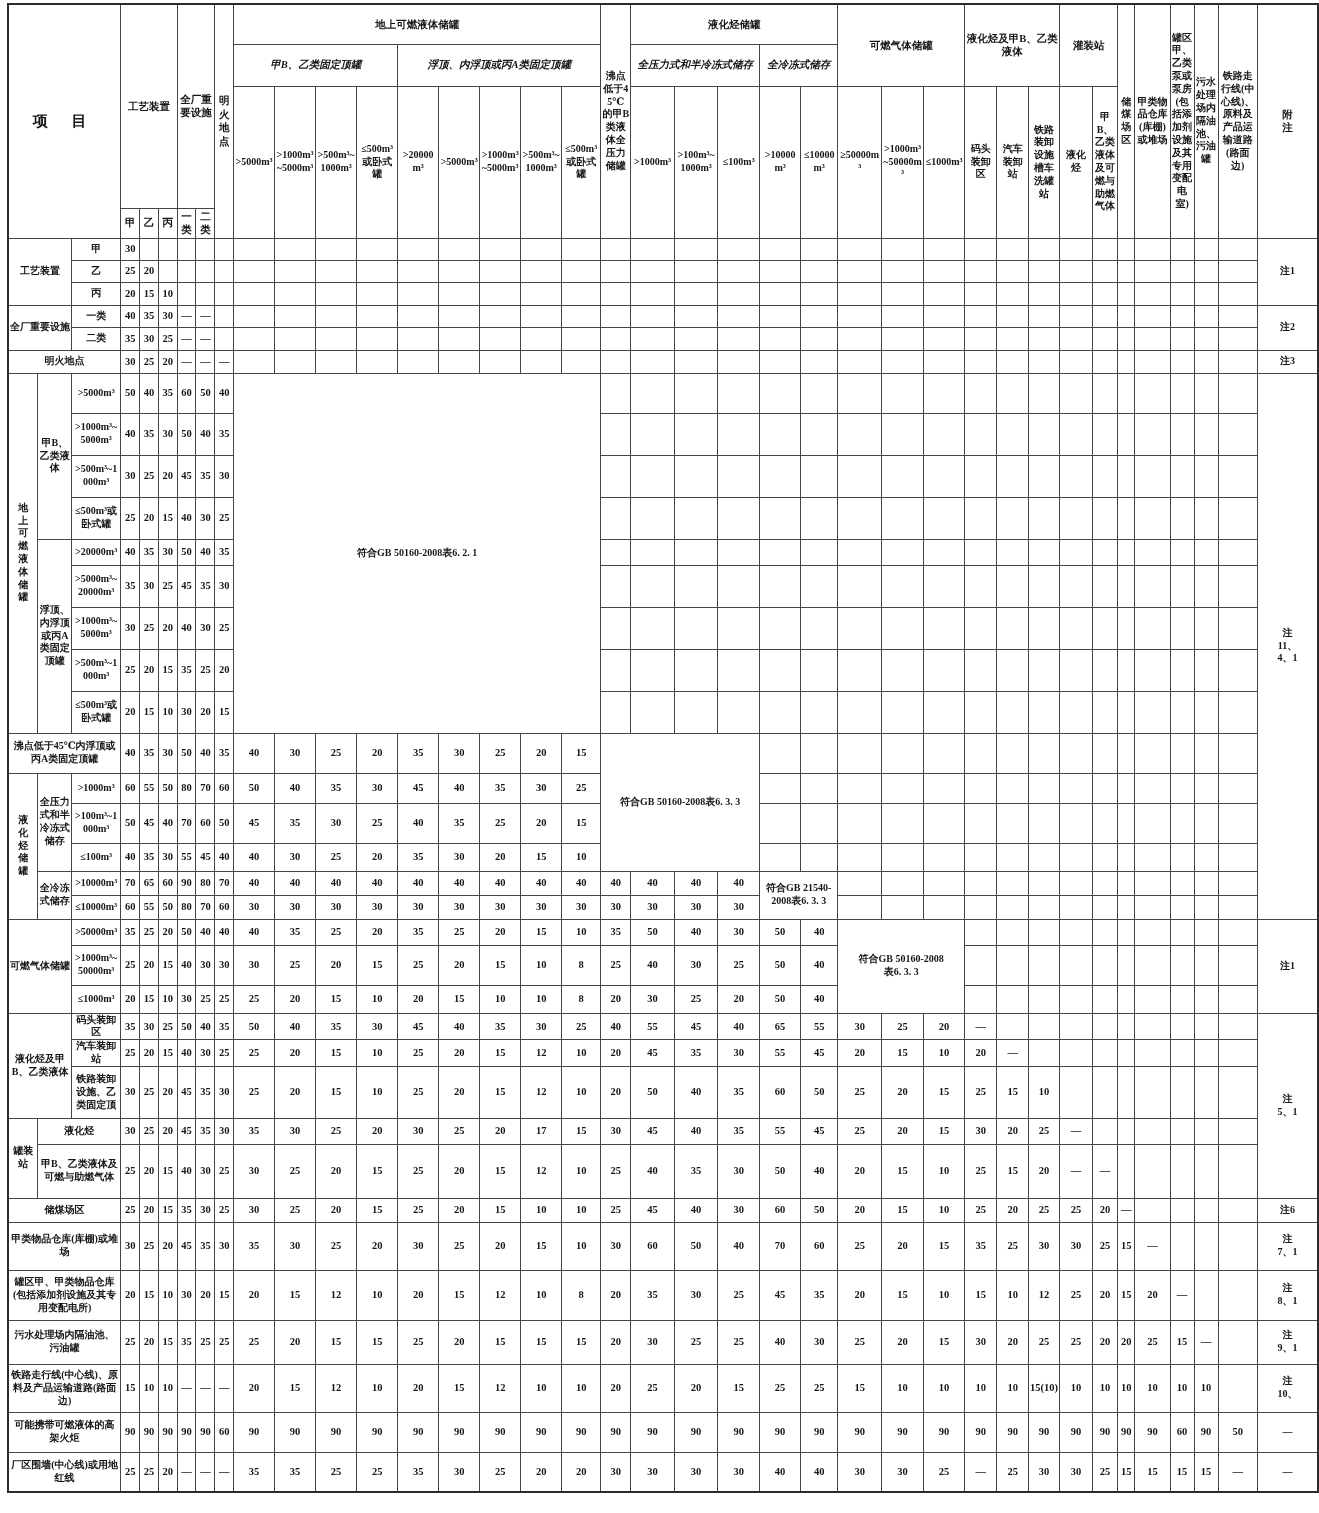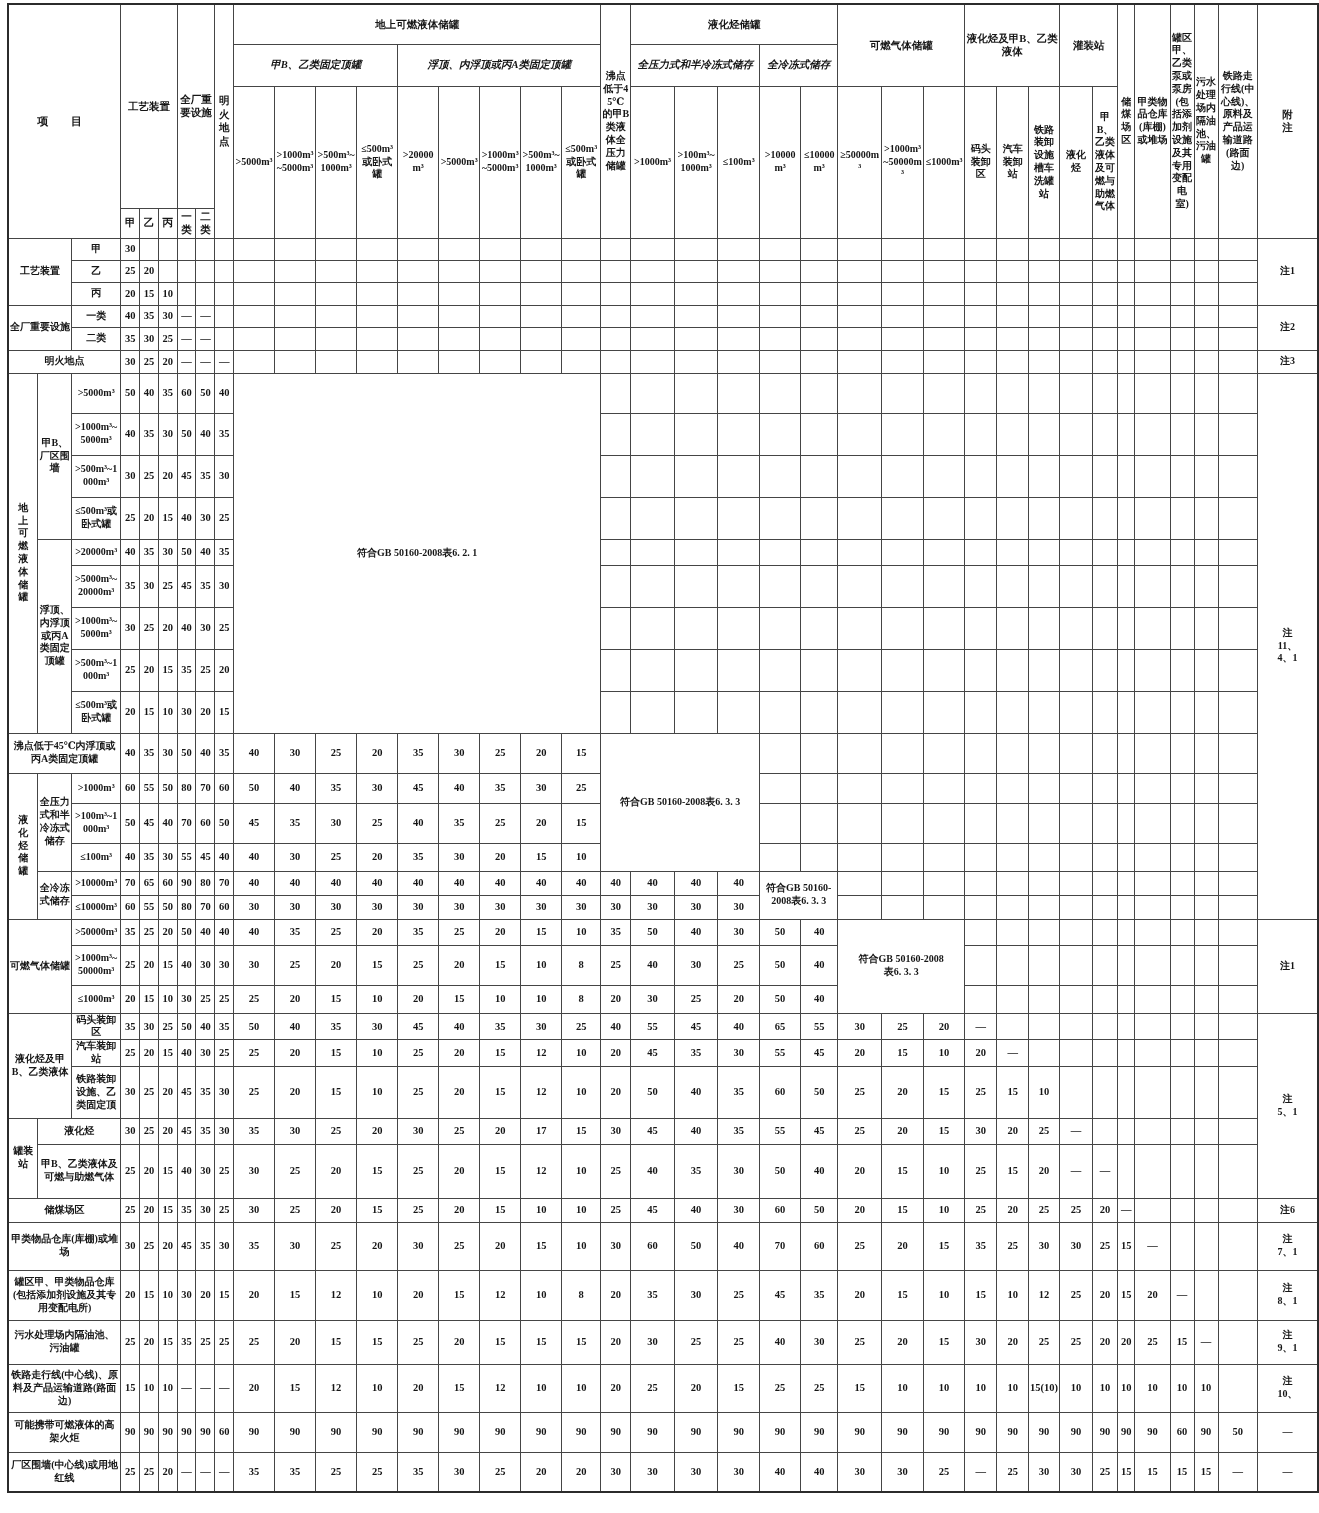--- a/index.html
+++ b/index.html
@@ -4,21 +4,21 @@
 <style>
   html,body{margin:0;padding:0;background:#ffffff;}
   body{width:1319px;font-family:"Liberation Serif","DejaVu Serif",serif;color:#161616;}
   .page{position:relative;padding-top:3px;}
   .title{text-align:center;font-size:13px;font-weight:bold;letter-spacing:1.5px;margin:1px 0 4px 0;}
   table{border-collapse:collapse;table-layout:fixed;margin-left:7px;border:2px solid #2b2b2b;}
   th,td{border:1px solid #454545;padding:0 1px;text-align:center;vertical-align:middle;
         font-weight:bold;line-height:1.28;word-break:break-all;overflow:hidden;}
   th{font-size:10.5px;}
   th.cap{font-size:10px;}
-  th.corner{font-size:11px;letter-spacing:10px;}
+  th.corner{font-size:15px;letter-spacing:10px;}
   th.fuzhu{padding:0 24px;}
   td.val{font-size:10.5px;}
   td.lab{font-size:10px;}
   td.vlab{padding:0 9px;font-size:10px;}
   td.gb{font-size:10px;}
   td.gb.pre{white-space:pre-line;}
   td.gb.nowrap{white-space:nowrap;}
   td.note{font-size:10px;white-space:pre-line;}
   td.empty{background:#ffffff;}
 </style>
@@ -347,21 +347,21 @@
           <td class="empty"></td>
           <td class="empty"></td>
           <td class="empty"></td>
           <td class="empty"></td>
           <td class="empty"></td>
           <td class="empty"></td>
           <td class="note">注3</td>
         </tr>
         <tr style="height: 40px;">
           <td rowspan="9" class="lab vlab">地上可燃液体储罐</td>
-          <td rowspan="4" class="lab">甲B、厂区围墙</td>
+          <td rowspan="4" class="lab">甲B、乙类液体</td>
           <td class="lab">&gt;5000m³</td>
           <td class="val">50</td>
           <td class="val">40</td>
           <td class="val">35</td>
           <td class="val">60</td>
           <td class="val">50</td>
           <td class="val">40</td>
           <td rowspan="9" colspan="9" class="gb">符合GB 50160-2008表6. 2. 1</td>
           <td class="empty"></td>
           <td class="empty"></td>
@@ -761,21 +761,21 @@
           <td class="val">40</td>
           <td class="val">40</td>
           <td class="val">40</td>
           <td class="val">40</td>
           <td class="val">40</td>
           <td class="val">40</td>
           <td class="val">40</td>
           <td class="val">40</td>
           <td class="val">40</td>
           <td class="val">40</td>
-          <td rowspan="2" colspan="2" class="gb pre">符合GB 50160-
+          <td rowspan="2" colspan="2" class="gb pre">符合GB 21540-
 2008表6. 3. 3</td>
           <td class="empty"></td>
           <td class="empty"></td>
           <td class="empty"></td>
           <td class="empty"></td>
           <td class="empty"></td>
           <td class="empty"></td>
           <td class="empty"></td>
           <td class="empty"></td>
           <td class="empty"></td>

